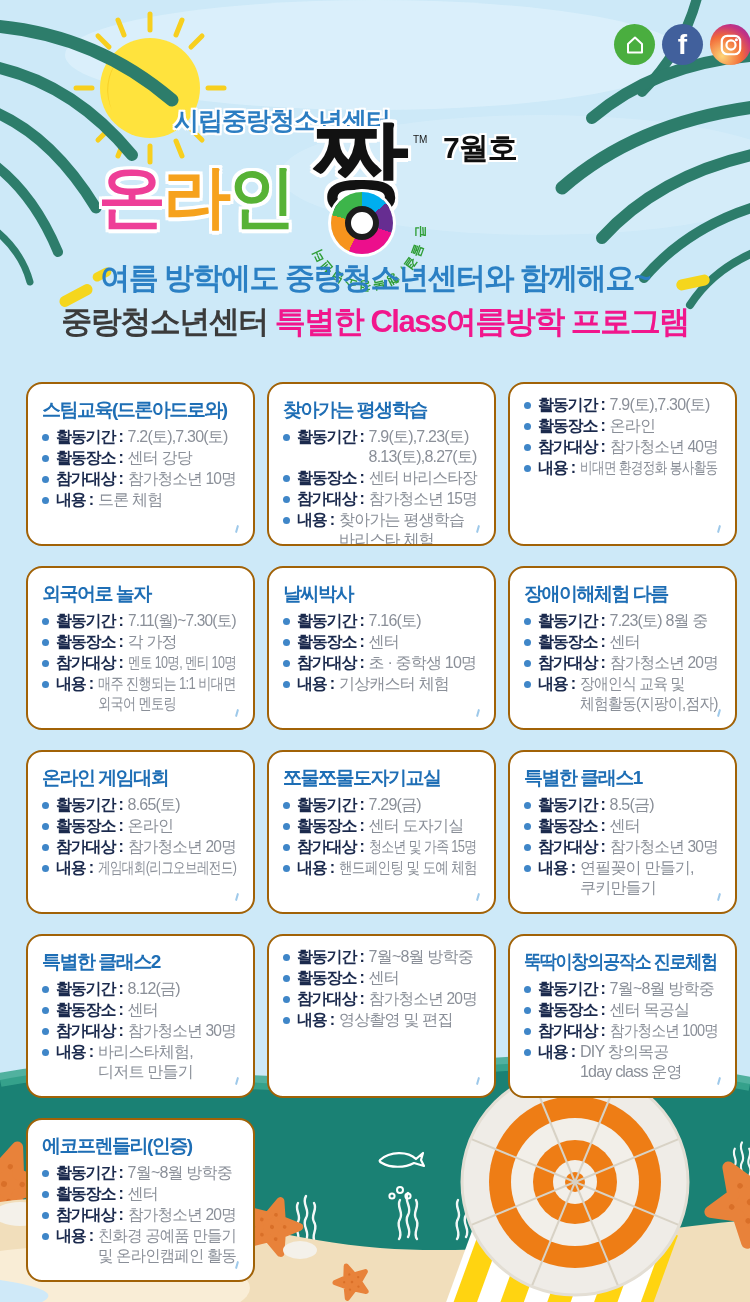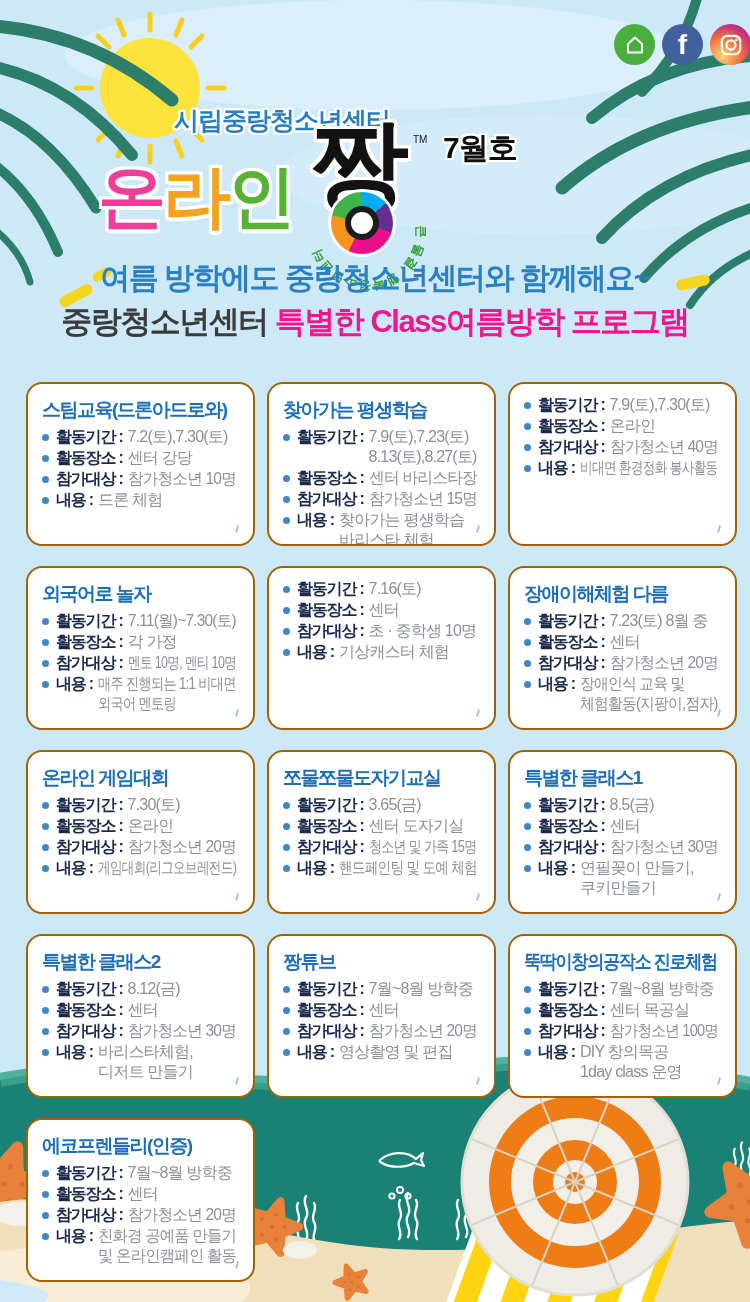--- a/index.html
+++ b/index.html
@@ -312,20 +312,21 @@
           <span class="val" style="transform-origin: left top; transform: scaleX(0.782609);">멘토 10명, 멘티 10명</span>
         </div>
         <div class="item">
           <span class="dot"></span>
           <span class="lbl">내용 :</span>
           <span class="val" style="transform-origin: left top; transform: scaleX(0.821429);">매주 진행되는 1:1 비대면
 외국어 멘토링</span>
         </div>
       </div>
       <div class="card">
+        <div class="titlebox"><div class="card-title">날씨박사</div></div>
         <div class="item">
           <span class="dot"></span>
           <span class="lbl">활동기간 :</span>
           <span class="val">7.16(토)</span>
         </div>
         <div class="item">
           <span class="dot"></span>
           <span class="lbl">활동장소 :</span>
           <span class="val">센터</span>
         </div>
@@ -362,21 +363,21 @@
           <span class="lbl">내용 :</span>
           <span class="val" style="transform-origin: left top; transform: scaleX(0.92);">장애인식 교육 및
 체험활동(지팡이,점자)</span>
         </div>
       </div>
       <div class="card">
         <div class="titlebox"><div class="card-title">온라인 게임대회</div></div>
         <div class="item">
           <span class="dot"></span>
           <span class="lbl">활동기간 :</span>
-          <span class="val">7.30(토)</span>
+          <span class="val">8.65(토)</span>
         </div>
         <div class="item">
           <span class="dot"></span>
           <span class="lbl">활동장소 :</span>
           <span class="val">온라인</span>
         </div>
         <div class="item">
           <span class="dot"></span>
           <span class="lbl">참가대상 :</span>
           <span class="val" style="transform-origin: left top; transform: scaleX(0.972973);">참가청소년 20명</span>
@@ -385,21 +386,21 @@
           <span class="dot"></span>
           <span class="lbl">내용 :</span>
           <span class="val" style="transform-origin: left top; transform: scaleX(0.784091);">게임대회(리그오브레전드)</span>
         </div>
       </div>
       <div class="card">
         <div class="titlebox"><div class="card-title">쪼물쪼물도자기교실</div></div>
         <div class="item">
           <span class="dot"></span>
           <span class="lbl">활동기간 :</span>
-          <span class="val">3.65(금)</span>
+          <span class="val">7.29(금)</span>
         </div>
         <div class="item">
           <span class="dot"></span>
           <span class="lbl">활동장소 :</span>
           <span class="val">센터 도자기실</span>
         </div>
         <div class="item">
           <span class="dot"></span>
           <span class="lbl">참가대상 :</span>
           <span class="val" style="transform-origin: left top; transform: scaleX(0.80597);">청소년 및 가족 15명</span>
@@ -452,21 +453,20 @@
           <span class="val" style="transform-origin: left top; transform: scaleX(0.972973);">참가청소년 30명</span>
         </div>
         <div class="item">
           <span class="dot"></span>
           <span class="lbl">내용 :</span>
           <span class="val">바리스타체험,
 디저트 만들기</span>
         </div>
       </div>
       <div class="card">
-        <div class="titlebox"><div class="card-title">짱튜브</div></div>
         <div class="item">
           <span class="dot"></span>
           <span class="lbl">활동기간 :</span>
           <span class="val">7월~8월 방학중</span>
         </div>
         <div class="item">
           <span class="dot"></span>
           <span class="lbl">활동장소 :</span>
           <span class="val">센터</span>
         </div>

